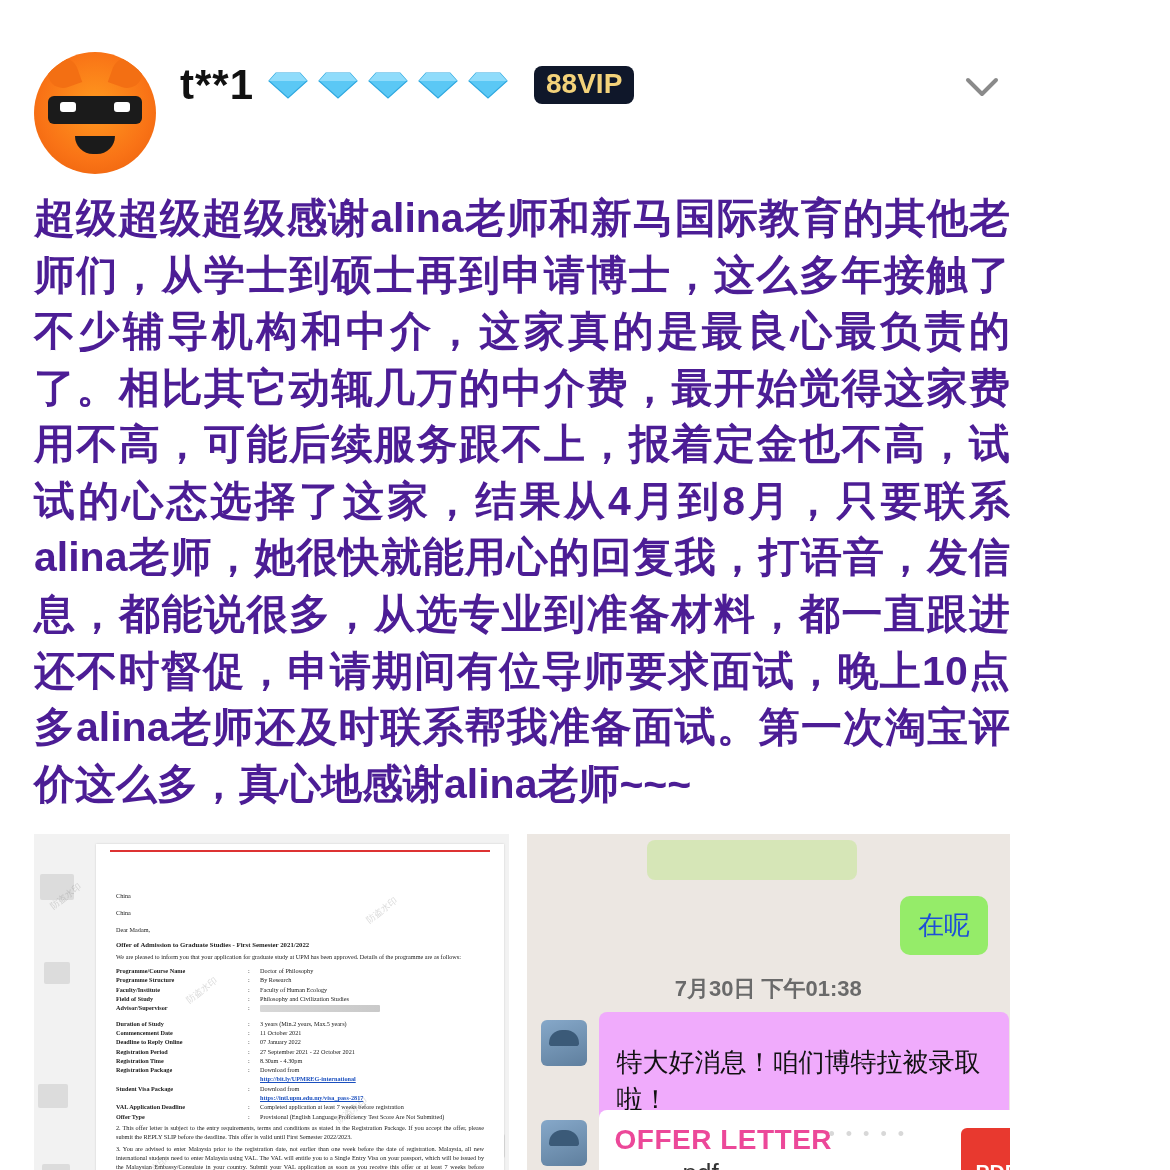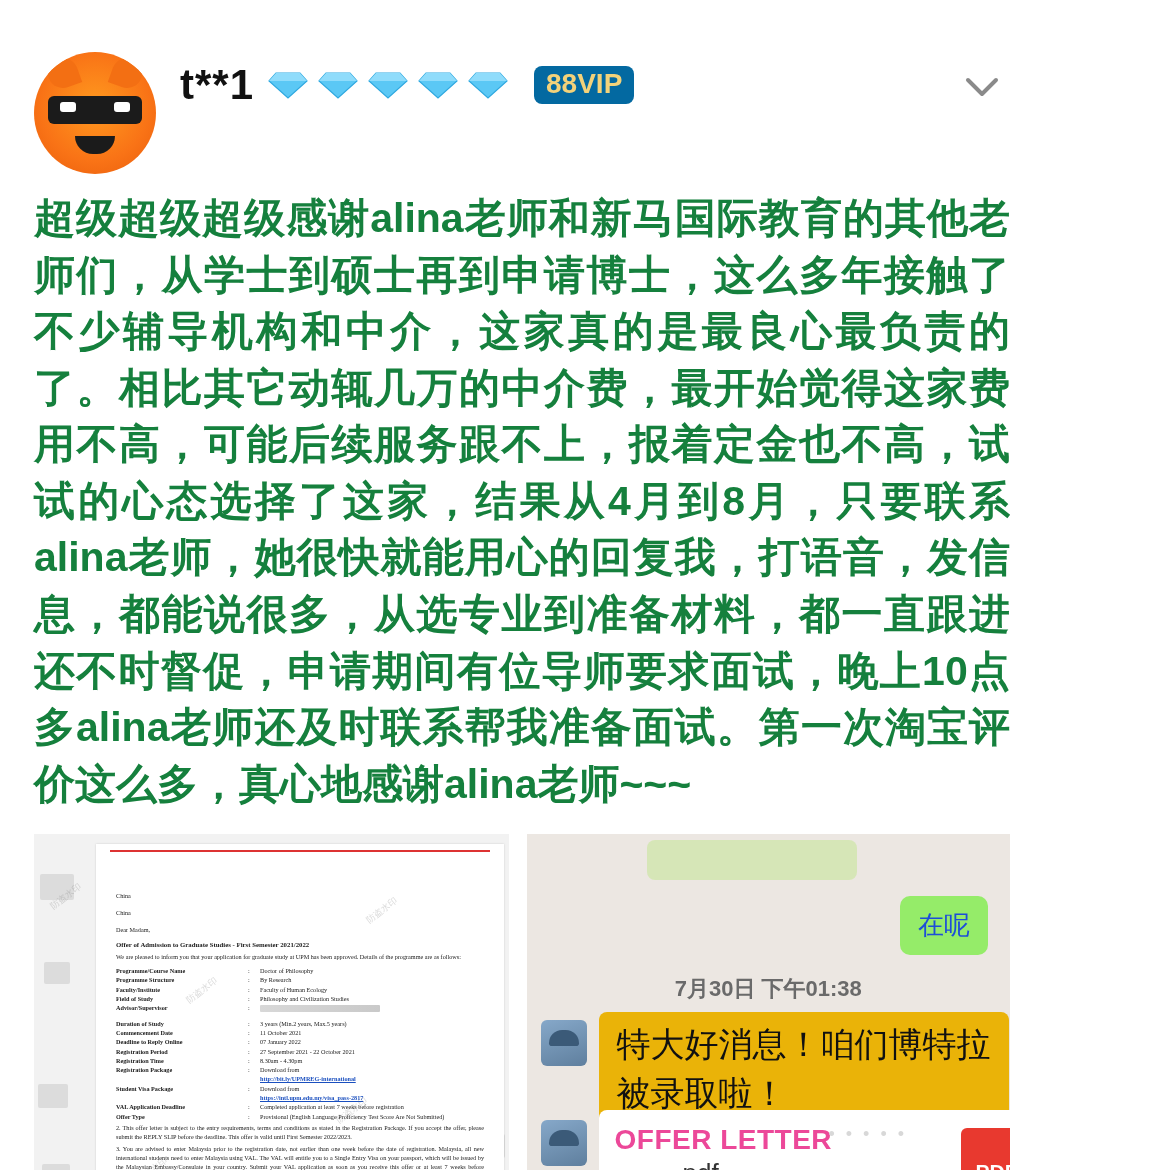--- a/index.html
+++ b/index.html
@@ -100,21 +100,21 @@
     display: flex;
     gap: 10px;
     align-items: center;
   }
   .diamond {
     width: 40px;
     height: 28px;
     display: block;
   }
   .vip-badge {
-    background: #0369a1;
+    background: #0f172a;
     color: #f3d27a;
     font-size: 28px;
     font-weight: bold;
     padding: 4px 12px 6px 12px;
     border-radius: 8px;
     line-height: 1;
     margin-left: 12px;
     white-space: nowrap;
   }
   .date-line {
@@ -134,21 +134,21 @@
   .pay-line {
     font-size: 37px;
     color: #555;
     font-weight: bold;
     padding: 26px 28px 0 34px;
     letter-spacing: 1px;
   }
   .review-text {
     font-size: 41px;
     line-height: 1.38;
-    color: #15803d;
+    color: #4c1d95;
     font-weight: bold;
     padding: 16px 34px 0 34px;
     letter-spacing: 0px;
     text-align: justify;
   }
   
   .images {
     display: flex;
     gap: 18px;
     padding: 22px 34px 0 34px;
@@ -280,24 +280,24 @@
     left: 8px;
     top: 10px;
     width: 30px;
     height: 16px;
     background: #3b5a78;
     border-radius: 14px 14px 3px 3px;
   }
   .bubble-white {
     position: absolute;
     left: 72px;
-    background: #eab308;
+    background: #f0abfc;
     border-radius: 8px;
-    padding: 8px 18px;
-    font-size: 34px;
+    padding: 32px 18px;
+    font-size: 26px;
     color: #111;
     line-height: 1.42;
     max-width: 410px;
     box-sizing: border-box;
   }
   .bubble-file {
     position: absolute;
     left: 72px;
     top: 276px;
     width: 448px;

